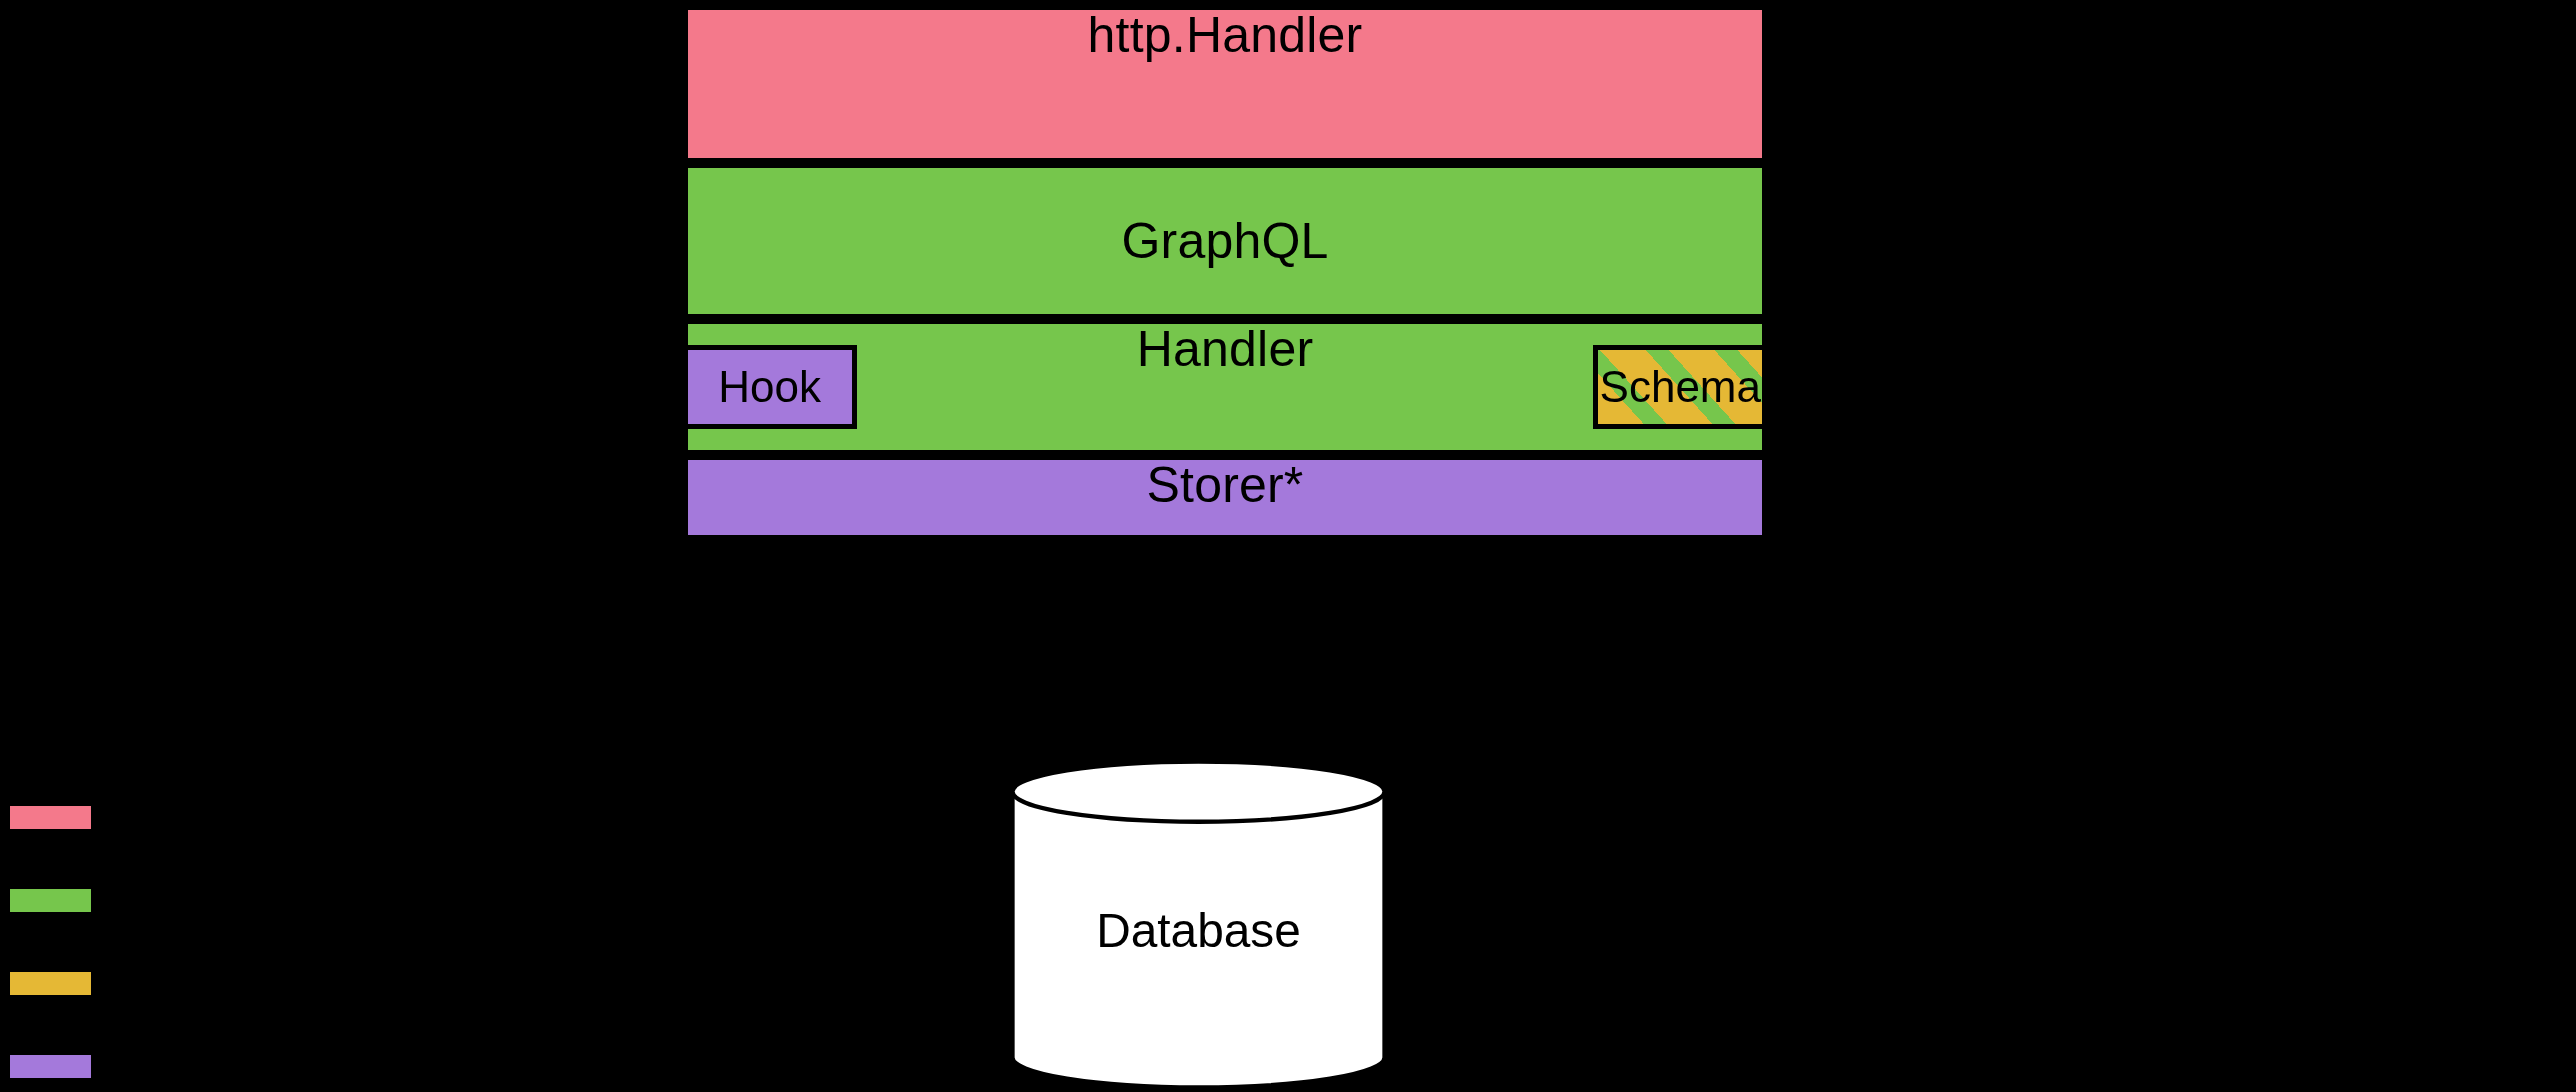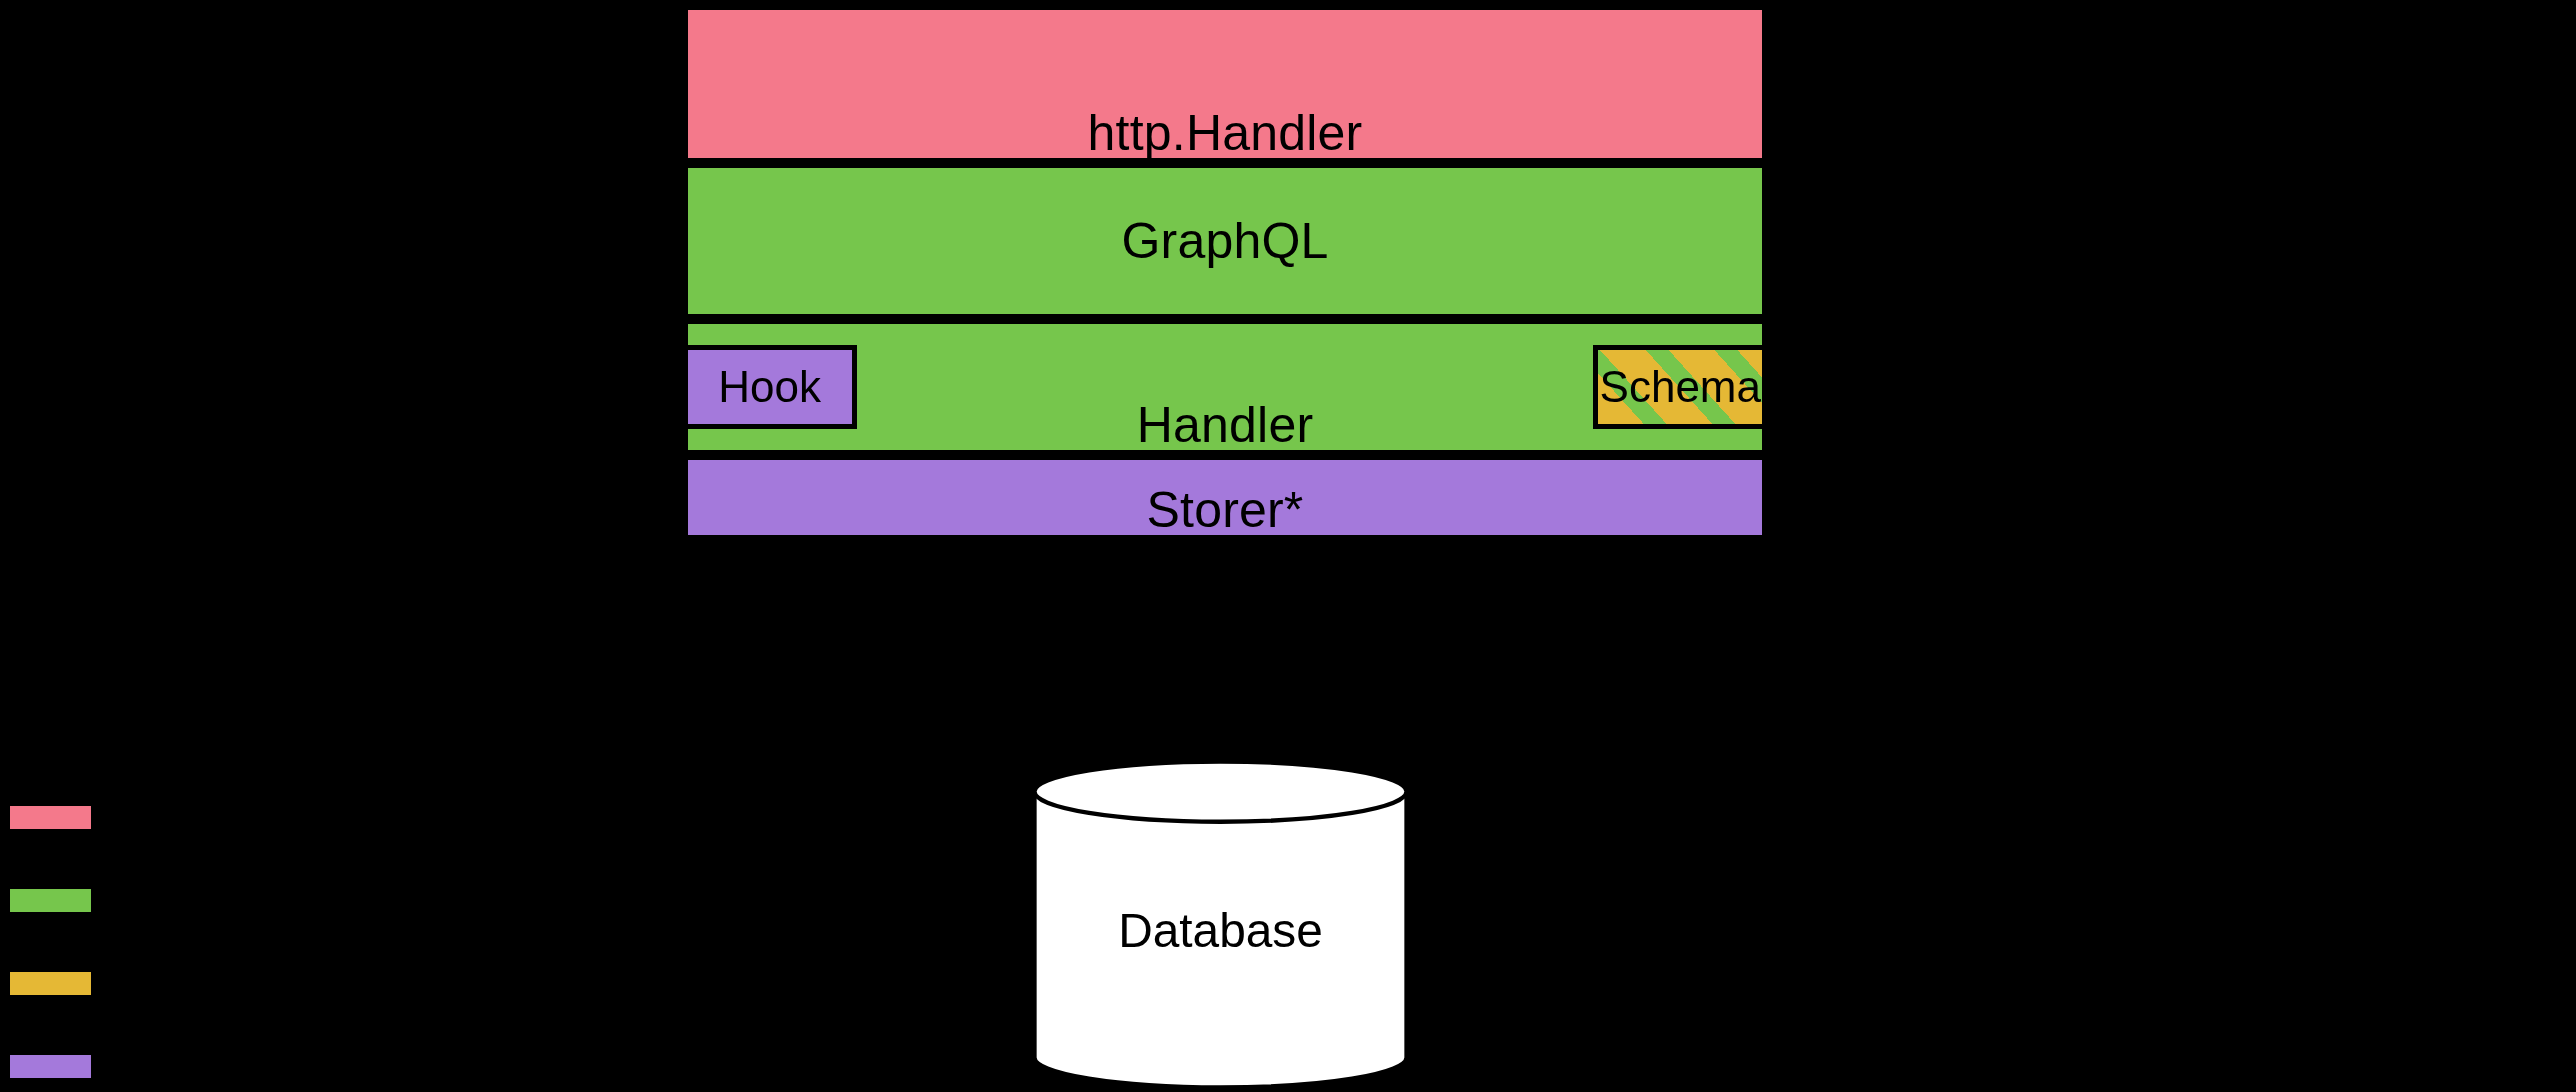--- a/index.html
+++ b/index.html
@@ -28,21 +28,21 @@
     left: 683px;
     top: 5.3px;
     width: 1084px;
   }
 
   .layer {
     position: relative;
     box-sizing: border-box;
     border: 5.3px solid #000000;
     display: flex;
-    align-items: flex-end;
+    align-items: flex-start;
     justify-content: center;
   }
 
   .layer-label {
     font-size: 50px;
     line-height: 1;
     color: #000000;
     letter-spacing: 0.2px;
     white-space: nowrap;
     user-select: none;
@@ -122,21 +122,21 @@
 
   
   .layer-storer {
     height: 85px;
     background: var(--c-purple);
   }
 
   
   .database {
     position: absolute;
-    left: 1030px;
+    left: 1008px;
     top: 757px;
     width: 381px;
     height: 335px;
   }
   .db-svg { display: block; }
   .db-text {
     font-family: "Liberation Sans", sans-serif;
     font-size: 54px;
     fill: #000000;
   }

